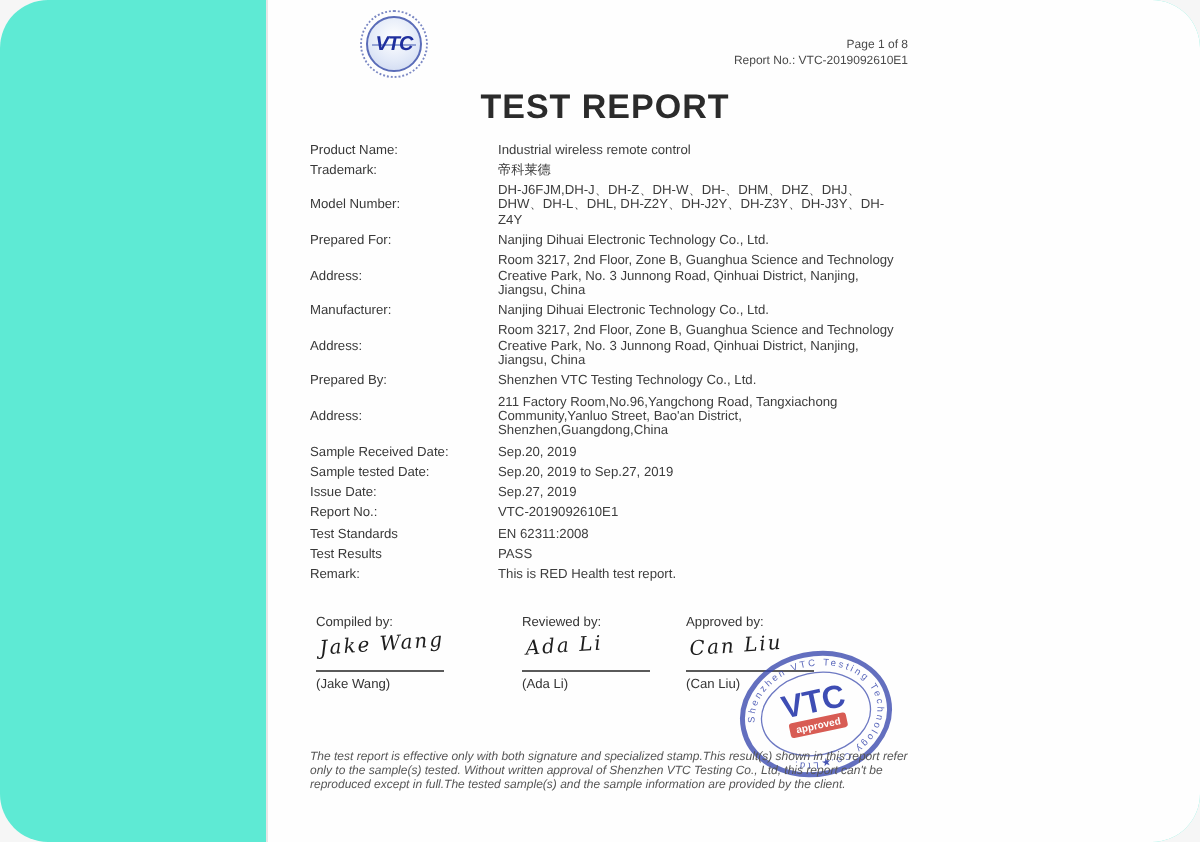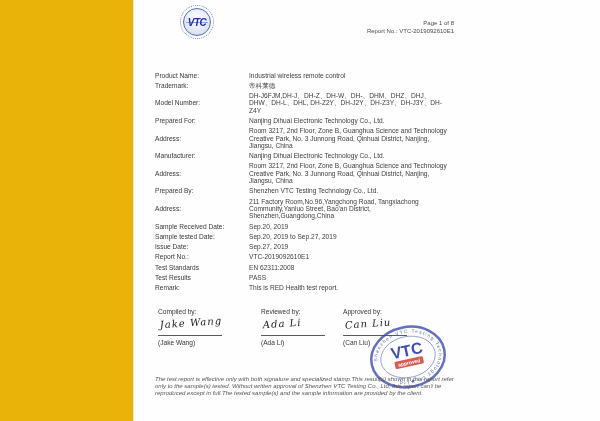--- a/index.html
+++ b/index.html
@@ -1,21 +1,22 @@
 <!DOCTYPE html>
 <html><head>
 <meta charset="utf-8">
 <style>
   * { margin:0; padding:0; box-sizing:border-box; }
   html,body { background:#f6f6f6; }
   .canvas {
     position:relative; width:600px; height:421px; overflow:hidden;
-    background:#eab308;
+    background:#5eead4;
     font-family:"Liberation Sans", sans-serif;
     color:#3a3a3a;
+    border-radius:24px;
   }
   .page-area { position:absolute; left:134px; top:0; right:0; bottom:0; background:#fefefe; }
   .page-edge-line { position:absolute; left:133px; top:0; bottom:0; width:1px; background:#e6e6e6; }
 
   
   .logo { position:absolute; left:180px; top:5px; width:34px; height:34px; }
   .logo-ring { position:absolute; inset:0; border-radius:50%; border:1.5px dotted #7c89c4; }
   .logo-globe {
     position:absolute; inset:3px; border-radius:50%; border:1px solid #5a6cb8;
     background:radial-gradient(circle at 50% 38%, #ffffff 0%, #e3eaf8 55%, #c9d4ef 100%);
@@ -70,20 +71,23 @@
     <div class="logo-globe">
       <span class="logo-text">VTC</span>
     </div>
   </div>
 
   <div class="header-right">
     <div>Page 1 of 8</div>
     <div>Report No.: VTC-2019092610E1</div>
   </div>
 
+  <div class="title-wrap">
+    <span class="title">TEST REPORT</span>
+  </div>
 
   <div class="fields">
     <div class="frow">
       <div class="flabel">Product Name:</div>
       <div class="fvalue">Industrial wireless remote control</div>
     </div>
     <div class="frow">
       <div class="flabel">Trademark:</div>
       <div class="fvalue">帝科莱德</div>
     </div>

